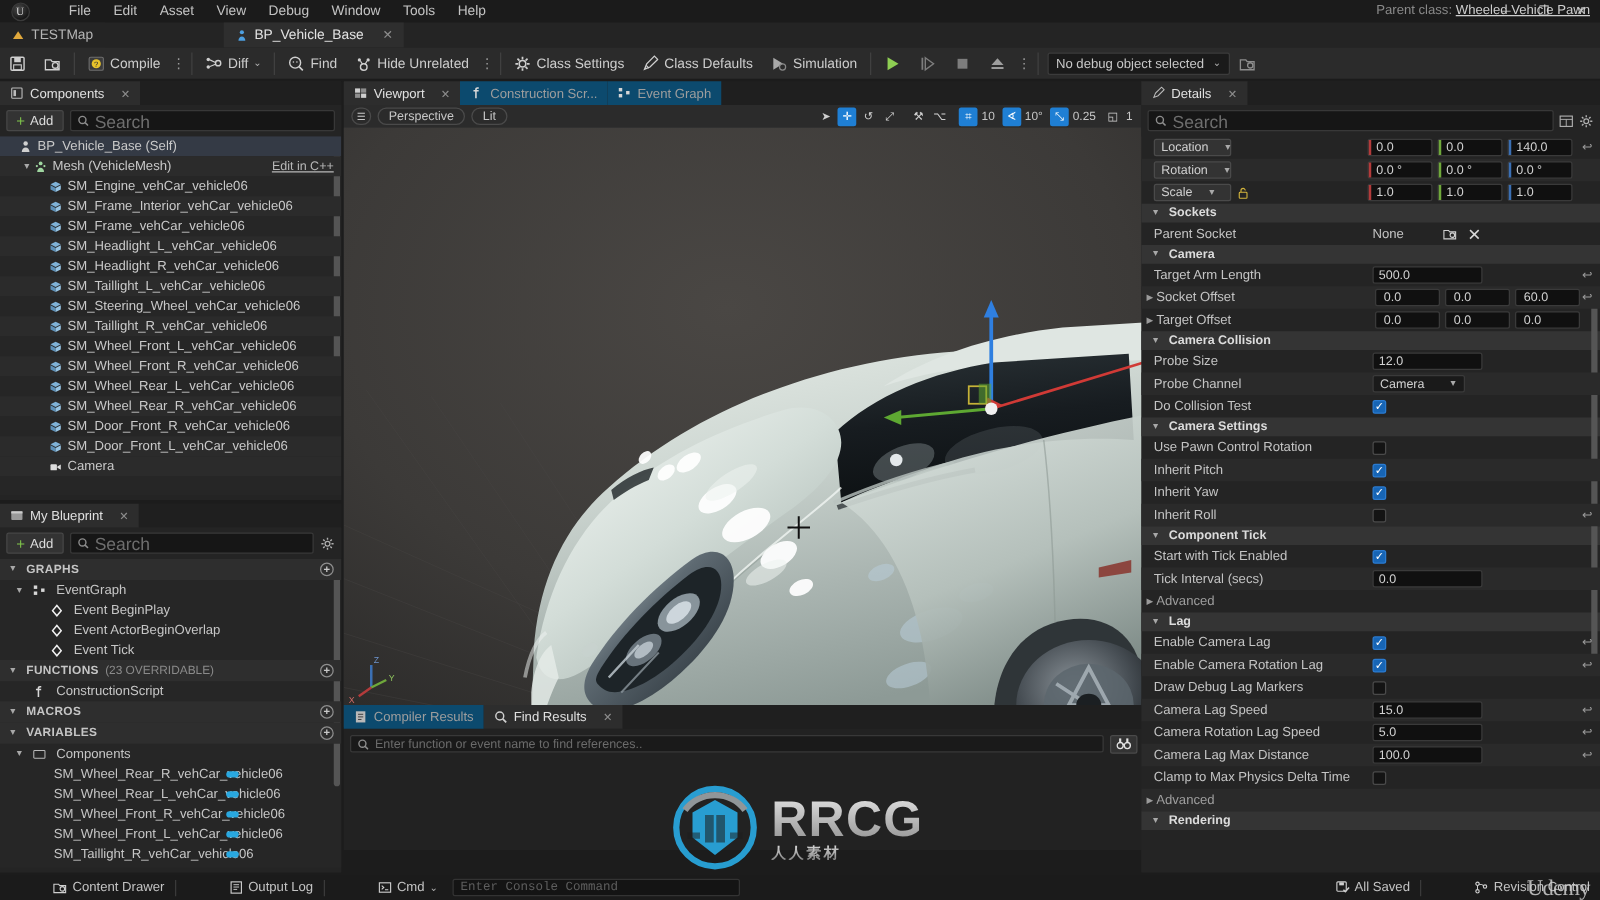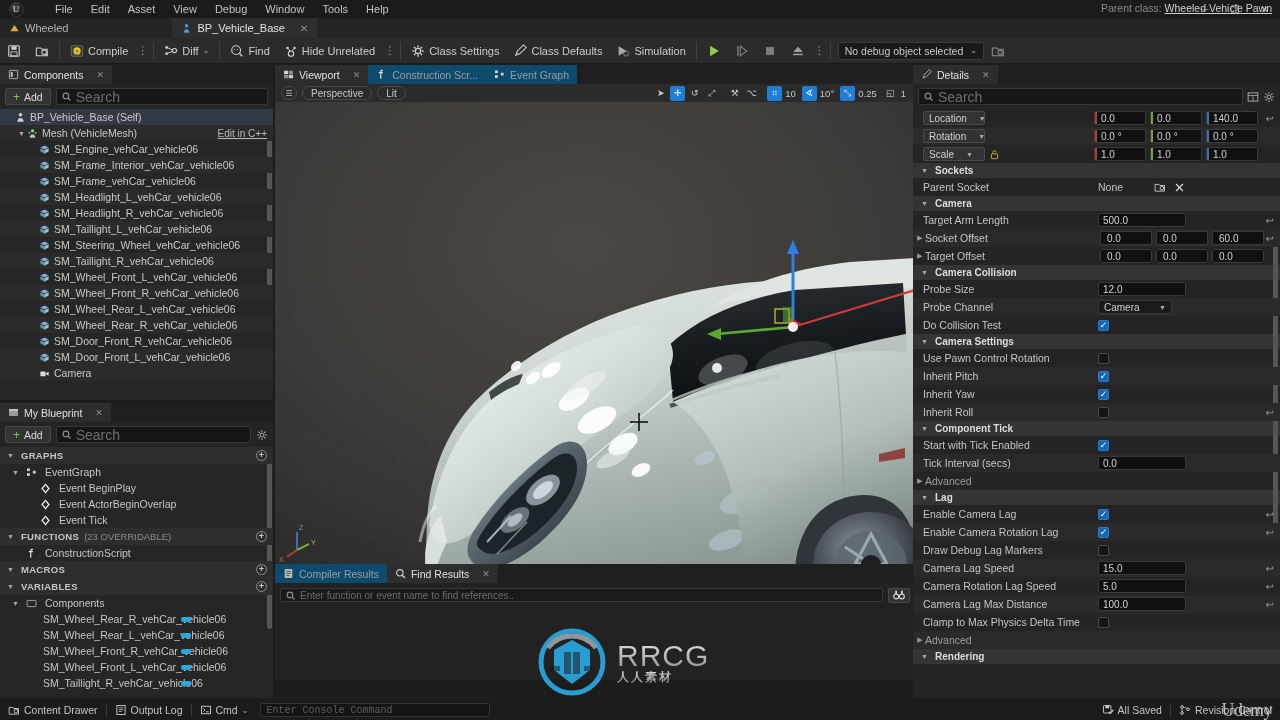--- a/index.html
+++ b/index.html
@@ -219,38 +219,38 @@
     display:flex;align-items:center;justify-content:center;color:#ddd;font-size:9px;
   }
 
   
   .statusbar {
     position:absolute; bottom:0; left:0; width:1280px; height:20px;
     background:#1b1b1b; display:flex; align-items:center; gap:0;
   }
   .sb-item {
     display:flex;align-items:center;gap:4px;height:20px;padding:0 8px;
-    font-size:10.5px;color:#c3c3c3;
+    font-size:10.5px;color:#c3c3c3;margin-left:34px;
   }
   .sb-sep { width:1px;height:13px;background:#3a3a3a; }
   .cmdinput {
     background:#141414;border:1px solid #333;border-radius:2px;
     height:14px;width:230px;padding:0 5px;font-size:10px;
     color:#5e5e5e; font-family:"Liberation Mono", monospace;
     display:flex;align-items:center; margin-left:4px;
   }
 
   
   .watermark {
     position:absolute; left:536px; top:626px; width:210px; height:72px;
     display:flex; align-items:center; gap:9px; pointer-events:none; opacity:.92;
   }
   .wm-txt { display:flex; flex-direction:column; line-height:1; }
   .wm-rrcg {
-    font-size:30px; font-weight:normal; letter-spacing:1px;
+    font-size:40px; font-weight:bold; letter-spacing:1px;
     background:linear-gradient(180deg,#f2f2f2,#9a9a9a);
     -webkit-background-clip:text; background-clip:text; color:transparent;
     font-family:"Liberation Sans",sans-serif;
   }
   .wm-cn {
     font-size:12px; font-weight:bold; letter-spacing:2px;
     background:linear-gradient(180deg,#e8e8e8,#8f8f8f);
     -webkit-background-clip:text; background-clip:text; color:transparent;
   }
   .udemy {
@@ -283,21 +283,21 @@
       <div class="wb">❐</div>
       <div class="wb close">✕</div>
     </div>
   </div>
 
   <div class="tabstrip" id="doctabs">
       <div class="doctab">
         <svg width="11" height="11" viewBox="0 0 16 16" style="flex:none">
           <path d="M8 3l6 9H2z" fill="#e0a83c"></path>
         </svg>
-        <span>Wheeled</span>
+        <span>TESTMap</span>
       </div>
       <div class="doctab active" style="margin-left: 95px;">
         <svg width="11" height="11" viewBox="0 0 16 16" style="flex:none">
           <circle cx="8" cy="4" r="2.4" fill="#4d9fe0"></circle>
           <path d="M4 14c0-2.9 1.8-4.9 4-4.9s4 2 4 4.9z" fill="#4d9fe0"></path>
         </svg>
         <span>BP_Vehicle_Base</span>
         <span class="tclose">✕</span>
       </div>
     </div>

